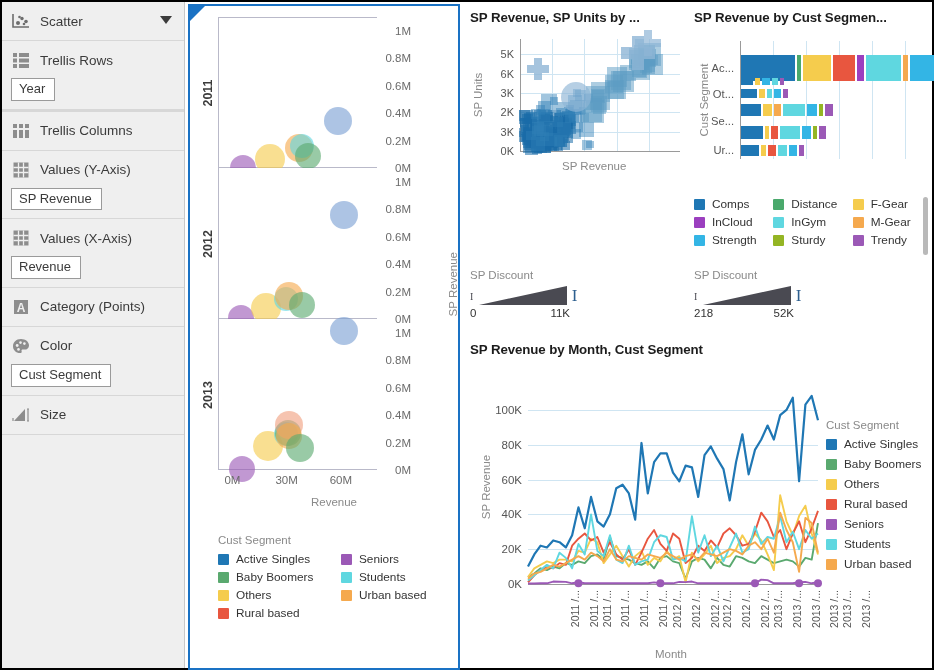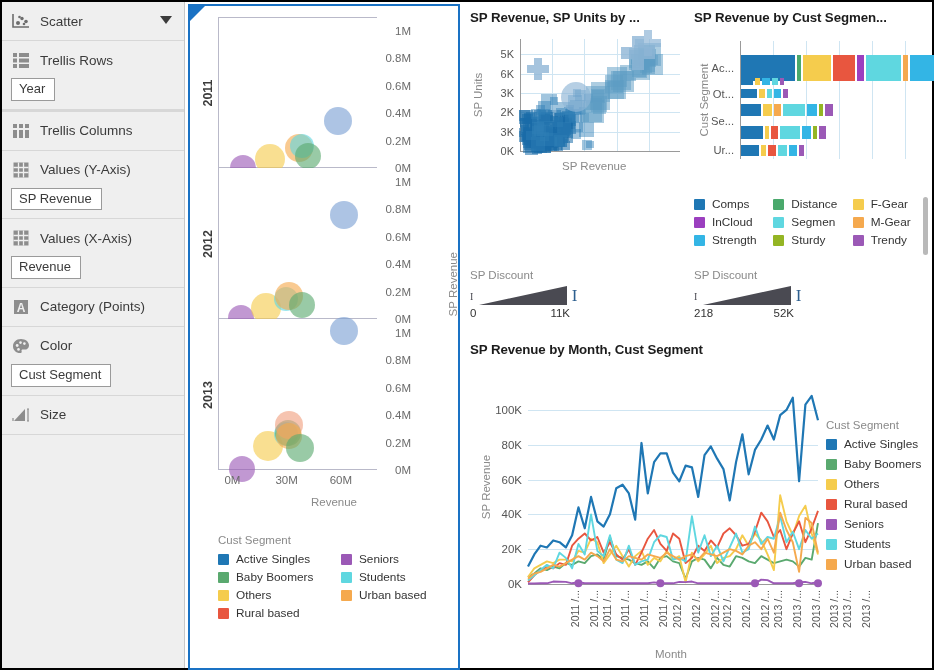--- a/index.html
+++ b/index.html
@@ -883,21 +883,21 @@
             <div class="leg-item">
               <span class="leg-sw" style="background:#f5cc4d"></span>
               <span>F-Gear</span>
             </div>
             <div class="leg-item">
               <span class="leg-sw" style="background:#9b3fbf"></span>
               <span>InCloud</span>
             </div>
             <div class="leg-item">
               <span class="leg-sw" style="background:#5fd7e0"></span>
-              <span>Segmen</span>
+              <span>InGym</span>
             </div>
             <div class="leg-item">
               <span class="leg-sw" style="background:#f5a94e"></span>
               <span>M-Gear</span>
             </div>
             <div class="leg-item">
               <span class="leg-sw" style="background:#33b5e5"></span>
               <span>Strength</span>
             </div>
             <div class="leg-item">

